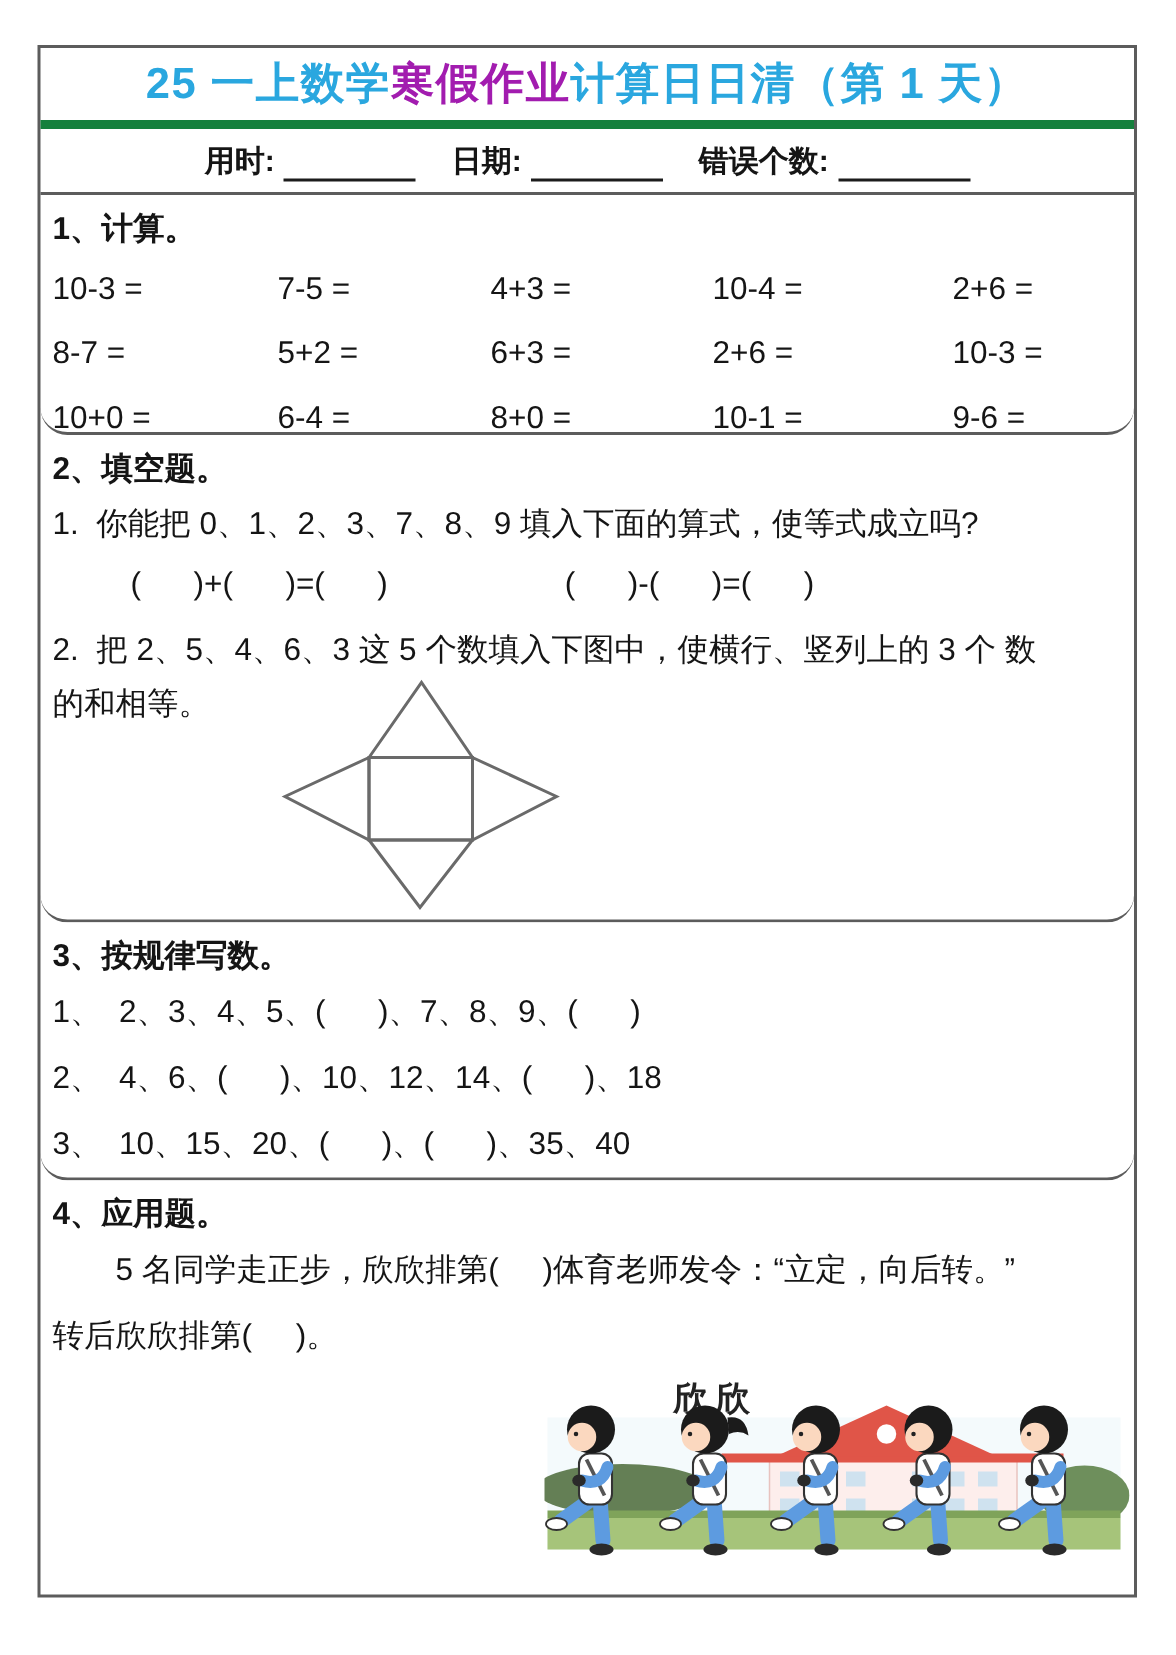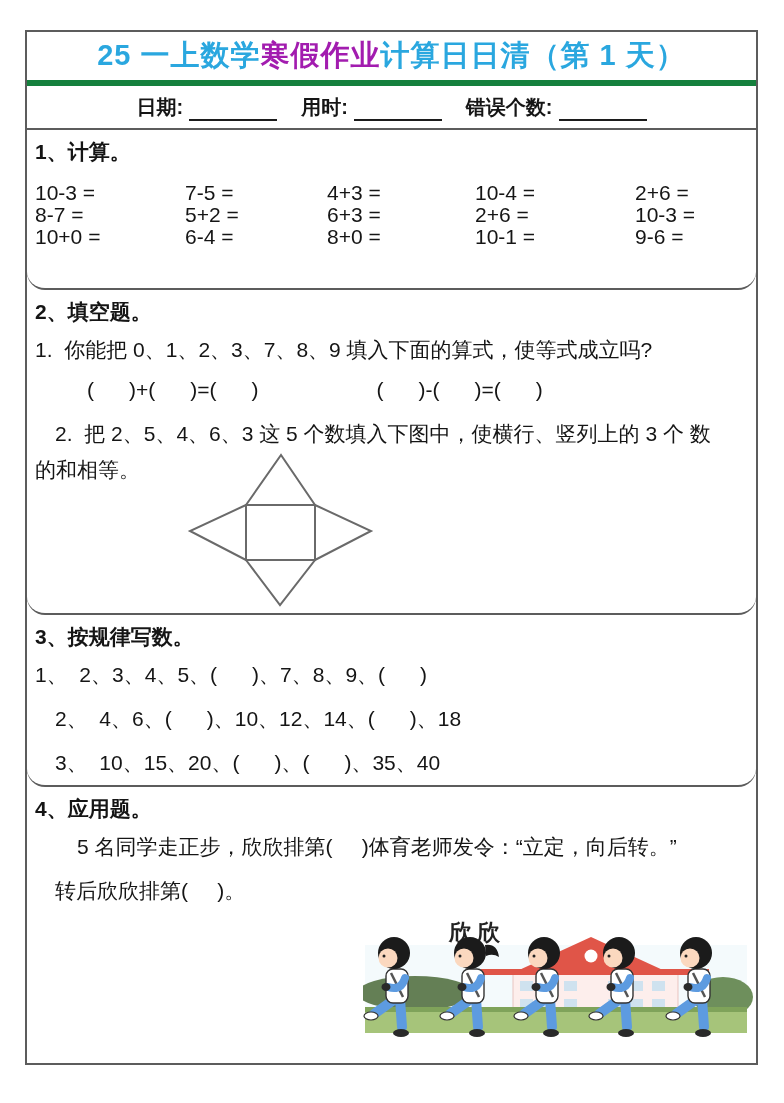--- a/index.html
+++ b/index.html
@@ -9,25 +9,25 @@
     font-weight:bold;font-size:29px;letter-spacing:1px;box-sizing:border-box;}
   .t-blue{color:#2aa7df;}
   .t-red{color:#a21caf;}
   .info-row{height:44px;border-bottom:2px solid #5c5c5c;display:flex;align-items:center;justify-content:center;
     gap:24px;font-weight:bold;font-size:20px;box-sizing:border-box;}
   .info-item{display:flex;align-items:flex-end;}
   .uline{display:inline-block;width:88px;height:20px;border-bottom:2px solid #1c1c1c;margin-left:6px;}
   .sec{position:relative;box-sizing:border-box;padding:8px 6px 0 8px;overflow:hidden;border-radius:18px;}
   .sec-head{font-weight:bold;font-size:21px;}
   .sec-calc{height:160px;border-bottom:2px solid #5c5c5c;}
-  .calc-grid{display:grid;grid-template-columns:150px 142px 148px 160px 1fr;font-size:21px;margin-top:16px;line-height:22px;}
+  .calc-grid{display:grid;grid-template-columns:150px 142px 148px 160px 1fr;row-gap:21px;font-size:21px;margin-top:16px;line-height:22px;}
   .calc-cell{white-space:pre;}
   .sec-fill{height:325px;border-bottom:2px solid #5c5c5c;}
   .body-line{font-size:21px;white-space:pre;line-height:24px;}
-  .m12{margin-top:12px;}.m16{margin-top:16px;}.m20{margin-top:20px;margin-left:20px;}
+  .m12{margin-top:12px;}.m16{margin-top:16px;}.m20{margin-top:20px;}
   .blank-line{display:flex;gap:118px;padding-left:52px;}
   .sec-pattern{height:172px;border-bottom:2px solid #5c5c5c;}
   .sec-applied{height:275px;}
   .indent{padding-left:42px;}
   .net-svg{position:absolute;left:158px;top:160px;}
   .kids-svg{position:absolute;right:3px;bottom:6px;}
   svg text{font-family:"Liberation Sans",sans-serif;}
 </style>
 </head>
 <body>
@@ -35,25 +35,25 @@
 <div class="sheet">
 
   <div class="title-row">
     <span class="t-blue">25 一上数学</span>
     <span class="t-red">寒假作业</span>
     <span class="t-blue">计算日日清（第 1 天）</span>
   </div>
 
   <div class="info-row">
     <span class="info-item">
-      <span>日期:</span>
+      <span>用时:</span>
       <span class="uline"></span>
     </span>
     <span class="info-item">
-      <span>用时:</span>
+      <span>日期:</span>
       <span class="uline"></span>
     </span>
     <span class="info-item">
       <span>错误个数:</span>
       <span class="uline"></span>
     </span>
   </div>
 
   <div class="sec sec-calc">
     <div class="sec-head">1、计算。</div>

